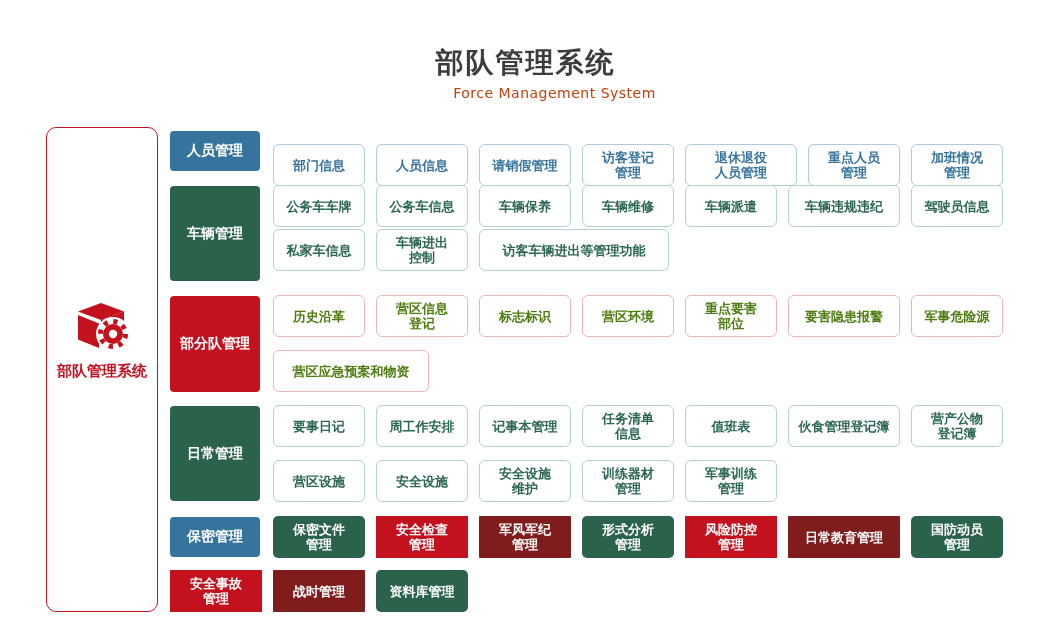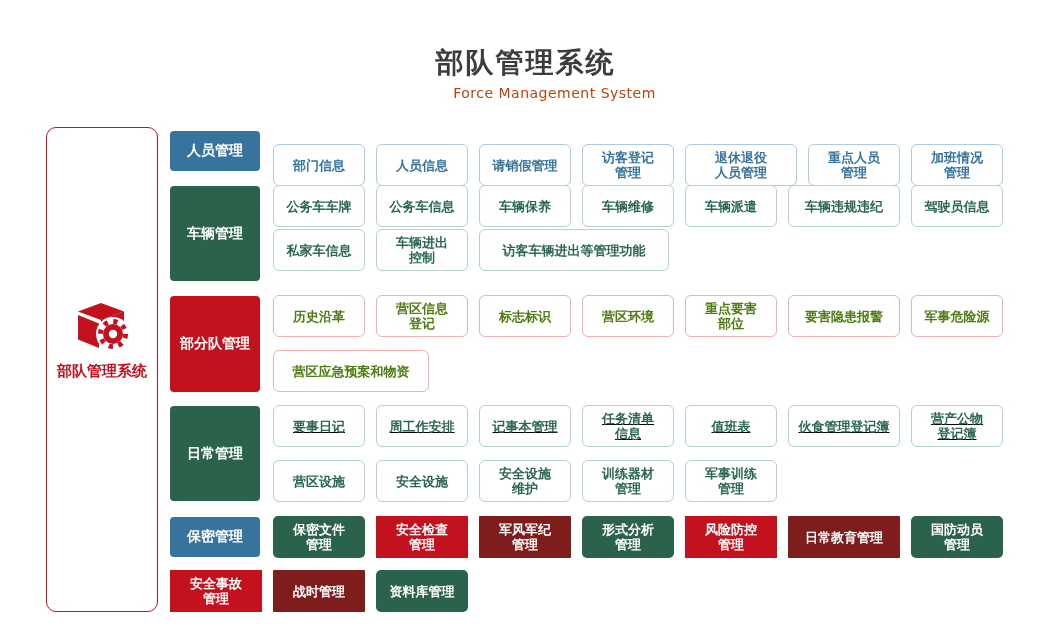--- a/index.html
+++ b/index.html
@@ -127,21 +127,21 @@
     <div class="box ob-red w-n">重点要害
 部位</div>
     <div class="box ob-red w-w">要害隐患报警</div>
     <div class="box ob-red w-n">军事危险源</div>
   </div>
 
   <div class="row" style="top:348px;">
     <div class="box ob-red w-156">营区应急预案和物资</div>
   </div>
 
-  <div class="row" style="top:403px;text-decoration:underline;">
+  <div class="row" style="top:403px;">
     <div class="box ob-green w-n">要事日记</div>
     <div class="box ob-green w-n">周工作安排</div>
     <div class="box ob-green w-n">记事本管理</div>
     <div class="box ob-green w-n">任务清单
 信息</div>
     <div class="box ob-green w-n">值班表</div>
     <div class="box ob-green w-w">伙食管理登记簿</div>
     <div class="box ob-green w-n">营产公物
 登记簿</div>
   </div>

